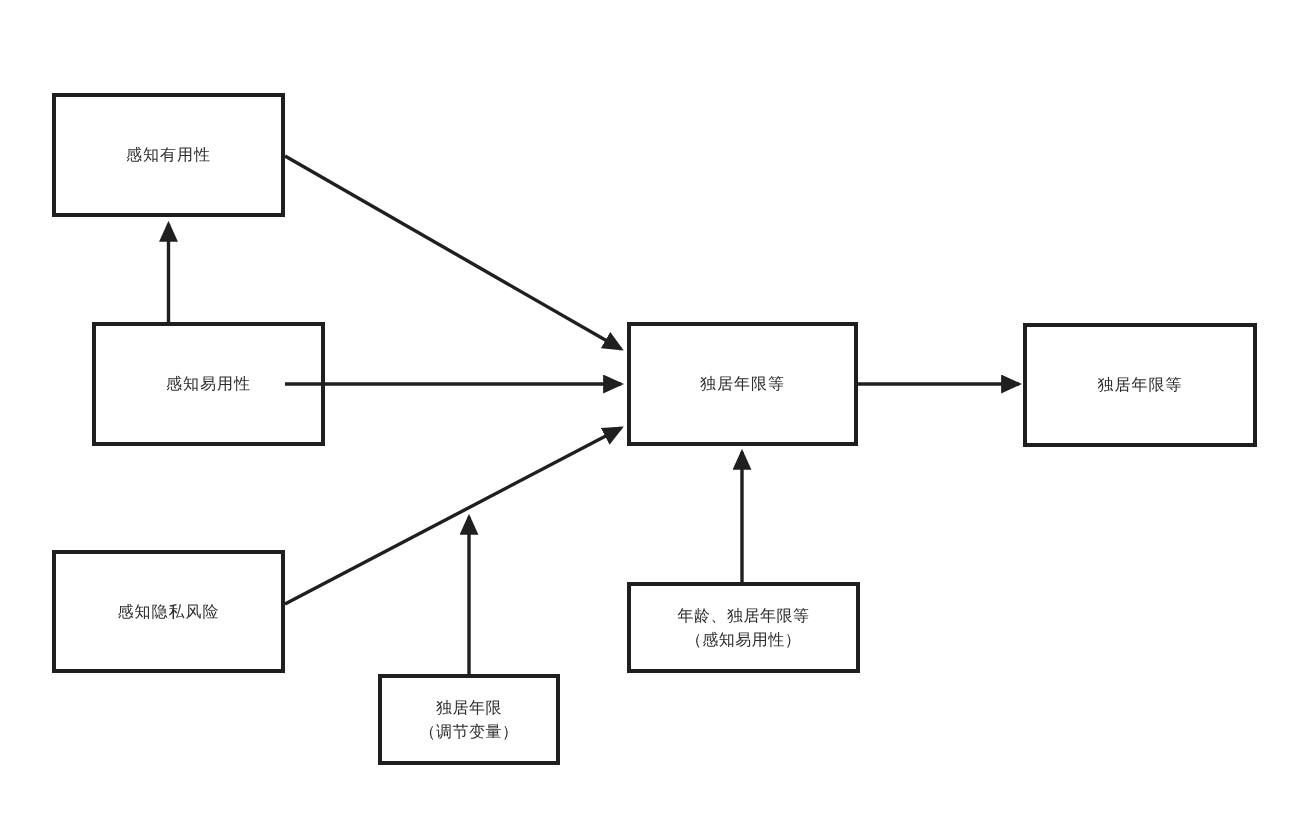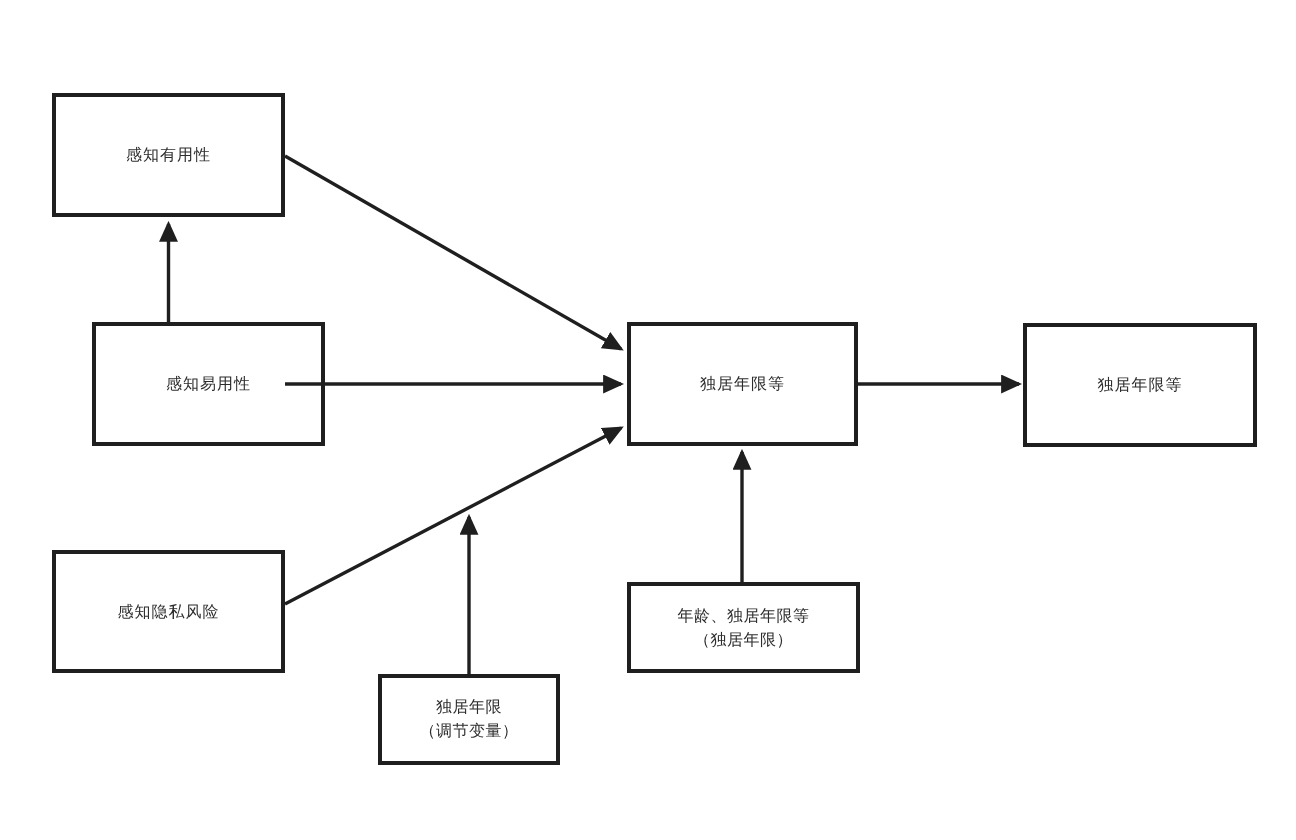--- a/index.html
+++ b/index.html
@@ -67,28 +67,28 @@
   </div>
 
   <div class="node" style="left:627px; top:322px; width:231px; height:124px;">
     <span>独居年限等</span>
   </div>
 
   <div class="node" style="left:1023px; top:323px; width:234px; height:124px;">
     <span>独居年限等</span>
   </div>
 
-  <div class="node node--small" style="left:378px; top:674px; width:182px; height:91px;font-family:Liberation Mono, monospace;">
+  <div class="node node--small" style="left:378px; top:674px; width:182px; height:91px;">
     <span>独居年限</span>
     <span>（调节变量）</span>
   </div>
 
   <div class="node node--small" style="left:627px; top:582px; width:233px; height:91px;">
     <span>年龄、独居年限等</span>
-    <span>（独居年限）</span>
+    <span>（感知易用性）</span>
   </div>
 
   <svg class="arrows" width="1296" height="840" viewBox="0 0 1296 840">
     <defs>
       <marker id="arrowhead" viewBox="0 0 20 18" refX="17" refY="9" markerWidth="21" markerHeight="19" markerUnits="userSpaceOnUse" orient="auto">
         <path d="M0,0 L20,9 L0,18 Z" fill="#1f1f1f"></path>
       </marker>
     </defs>
 
     <line x1="168.5" y1="322" x2="168.5" y2="224" marker-end="url(#arrowhead)"></line>

